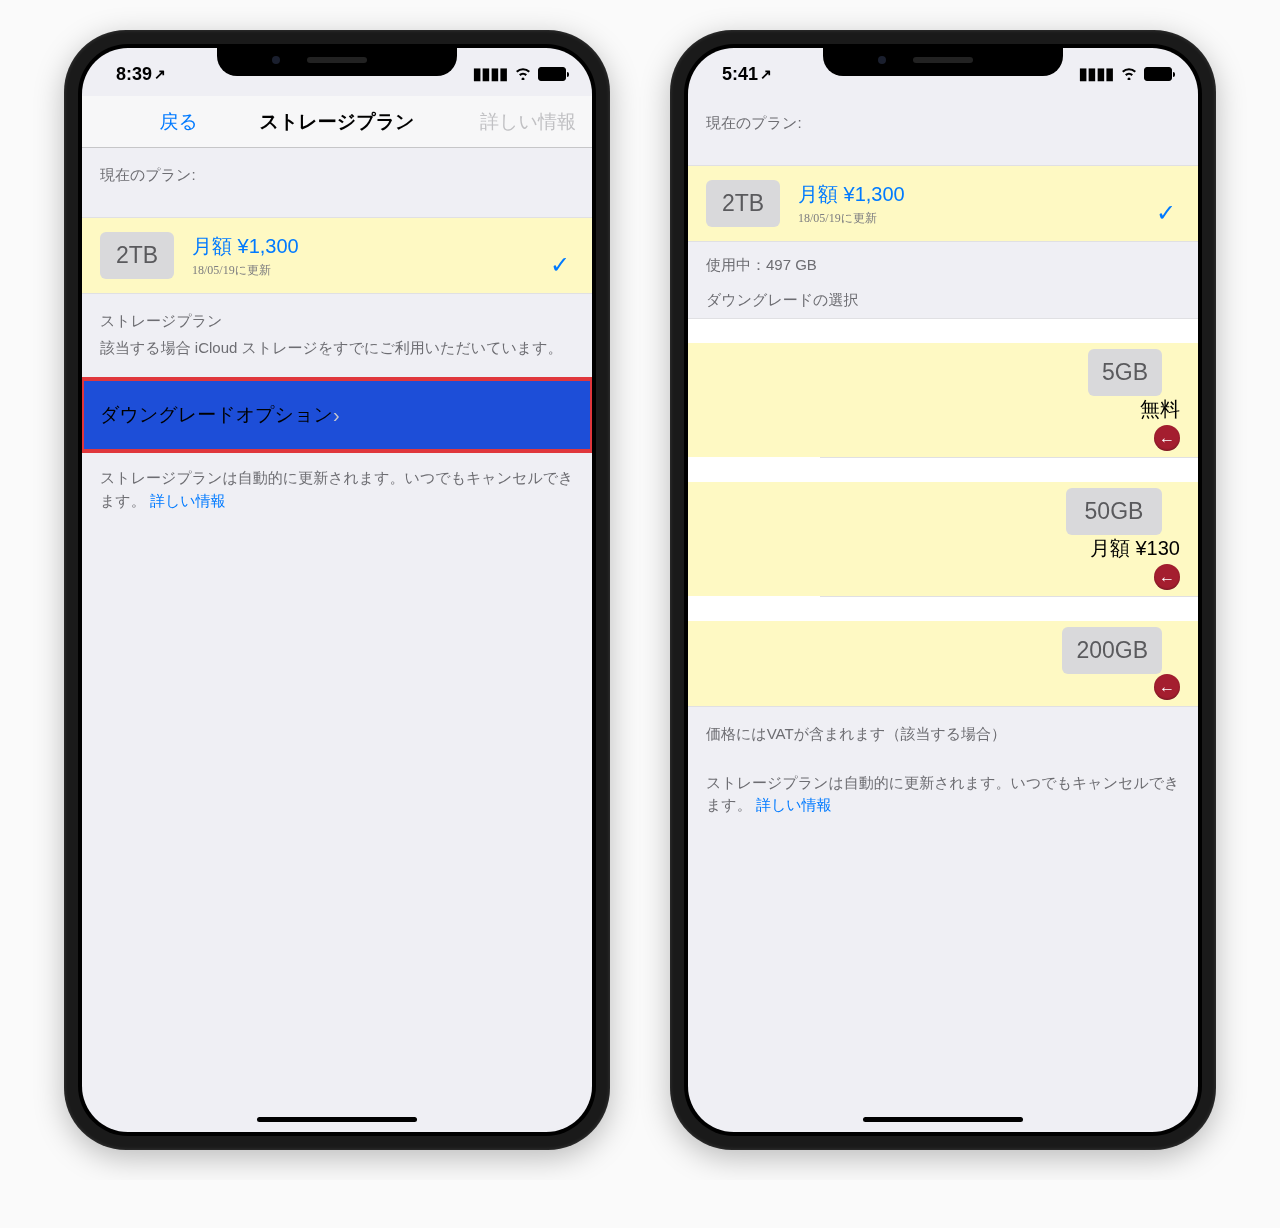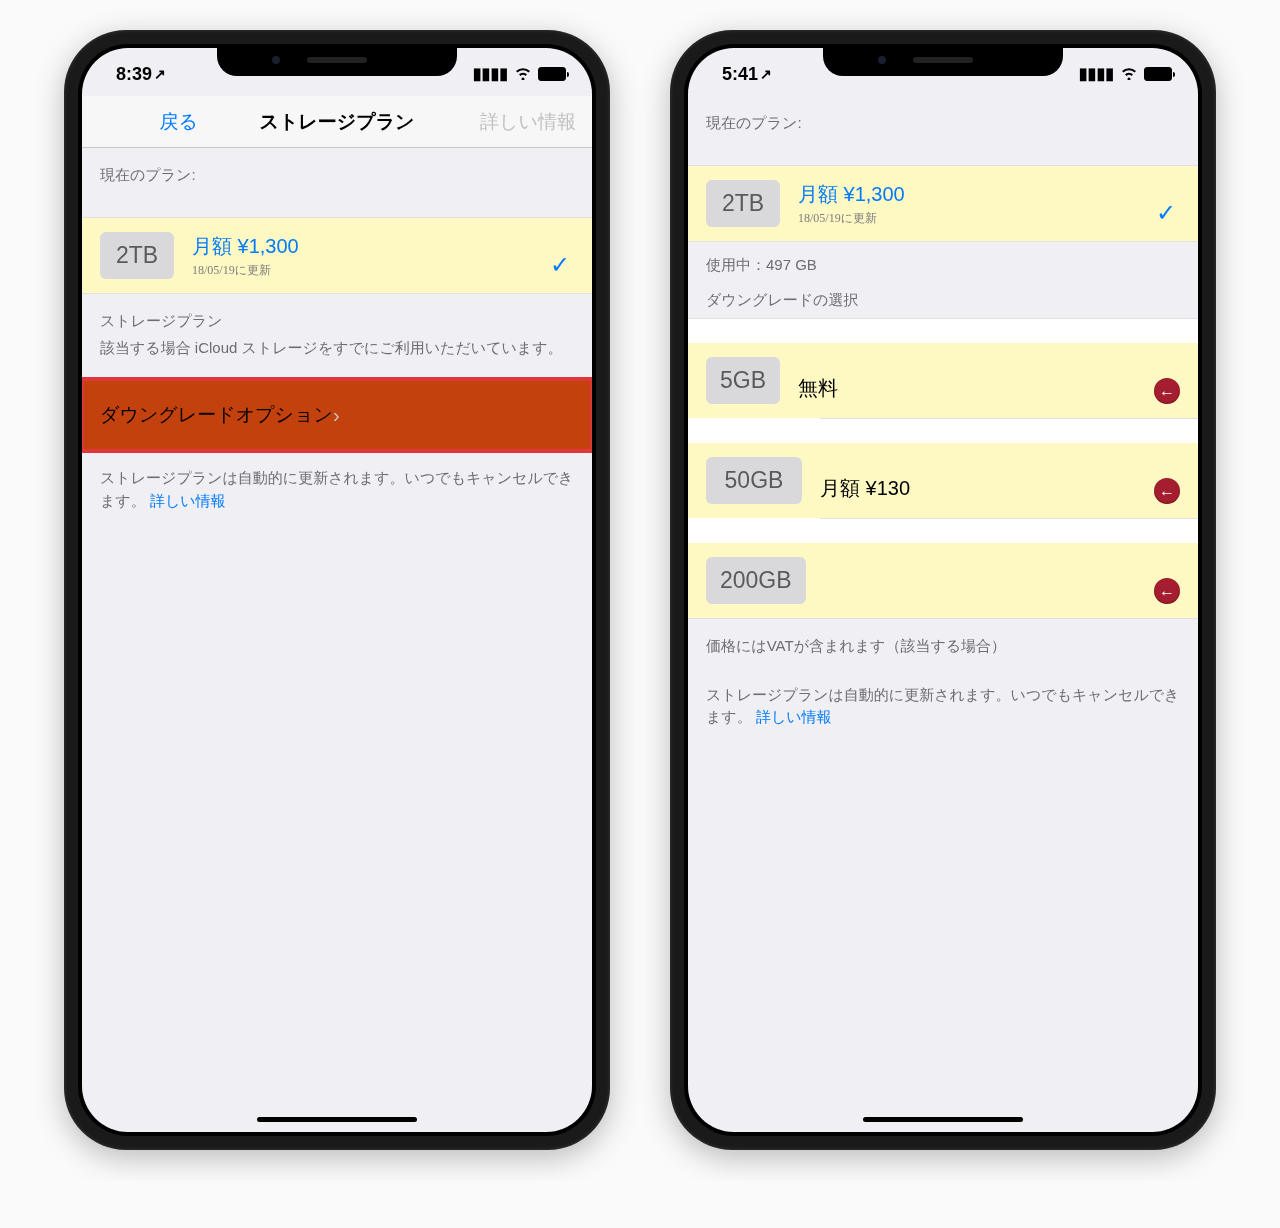--- a/index.html
+++ b/index.html
@@ -138,36 +138,36 @@
     .check { color: #007aff; font-size: 24px; margin-left:auto; padding-right:4px; }
     .desc {
       font-size: 15px;
       color: #6d6d72;
       padding: 16px 18px 20px;
       line-height: 1.5;
     }
     .desc-label { font-size: 15px; color: #6d6d72; padding: 0 0 4px; }
     .link { color: #007aff; }
     .row-click {
-      background:#c2410c;
+      background:#1d4ed8;
       padding: 22px 18px;
       font-size: 19px;
       color: #000;
       display:flex;
       align-items:center;
       border-top: 0.5px solid #e0e0e3;
       border-bottom: 0.5px solid #e0e0e3;
     }
     .highlight {
       outline: 4px solid #e0373c;
       outline-offset: -2px;
     }
     .chev { color: #c7c7cc; font-size: 20px; }
     .usage { font-size: 15px; color: #6d6d72; padding: 14px 18px 8px; }
-    .downgrade-list .cell { border-top:none; border-bottom:none; padding: 14px 18px; }
+    .downgrade-list .cell { border-top:none; border-bottom:none; padding: 6px 18px; flex-direction: column; }
     .sep { height: 1px; background:#e0e0e3; margin-left: 132px; }
     .red-dot {
       width: 26px; height: 26px;
       background: #a41e2f;
       border-radius: 50%;
       display:flex; align-items:center; justify-content:center;
       color:#fff;
       font-size: 16px;
       margin-left:auto;
       box-shadow: inset 0 -1px 2px rgba(0,0,0,0.3);

